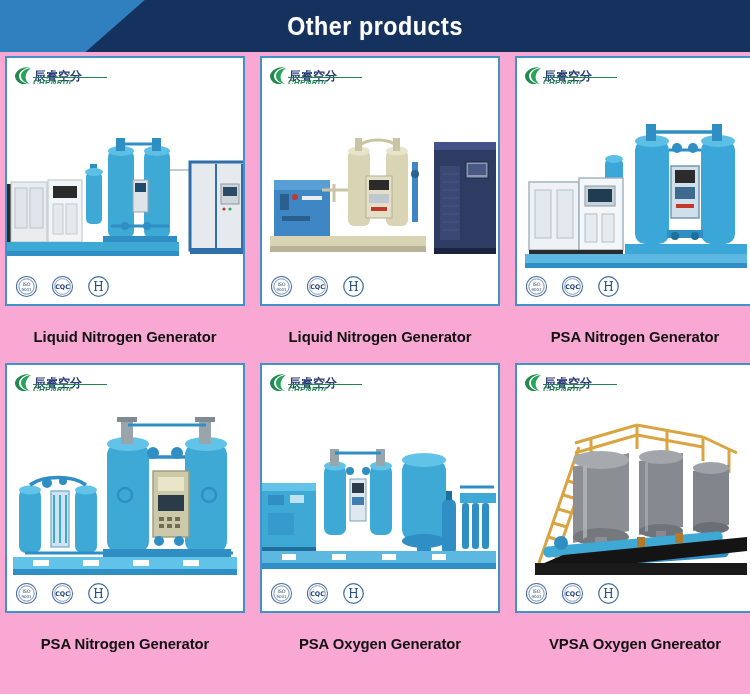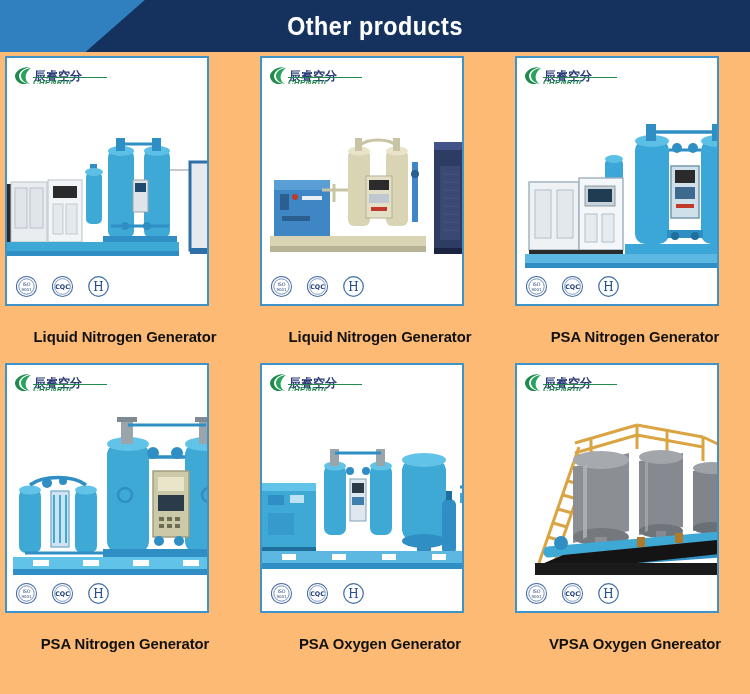--- a/index.html
+++ b/index.html
@@ -3,21 +3,21 @@
 <meta charset="utf-8">
 <style>
   * { box-sizing: border-box; }
   html, body {
     margin: 0; padding: 0;
     width: 750px; height: 694px;
     background: #ffffff;
     font-family: "Liberation Sans", sans-serif;
     overflow: hidden;
   }
-  #page { position: relative; width: 750px; height: 694px; background:#fdba74; }
+  #page { position: relative; width: 750px; height: 694px; background:#f9a8d4; }
 
   
   .banner { position: relative; width: 750px; height: 52px; overflow: hidden; background: #ffffff; }
   .banner-light {
     position: absolute; left: 0; top: 0; width: 320px; height: 52px;
     background: #3080c0;
     clip-path: polygon(0 0, 100% 0, 78% 100%, 0 100%);
   }
   .banner-dark {
     position: absolute; left: 0; top: 0; width: 750px; height: 52px;
@@ -39,21 +39,21 @@
     display: grid;
     grid-template-columns: repeat(3, 240px);
     grid-template-rows: repeat(2, 306px);
     column-gap: 15px; row-gap: 1px;
     padding: 0 5px;
   }
   .cell { width: 240px; }
 
   .card {
     position: relative;
-    width: 204px; height: 250px;
+    width: 240px; height: 250px;
     border: 2px solid #3f93c8;
     background: #ffffff;
     overflow: hidden;
   }
   .caption {
     width: 240px;
     text-align: center;
     font-size: 15.5px;
     font-weight: bold;
     color: #111111;

